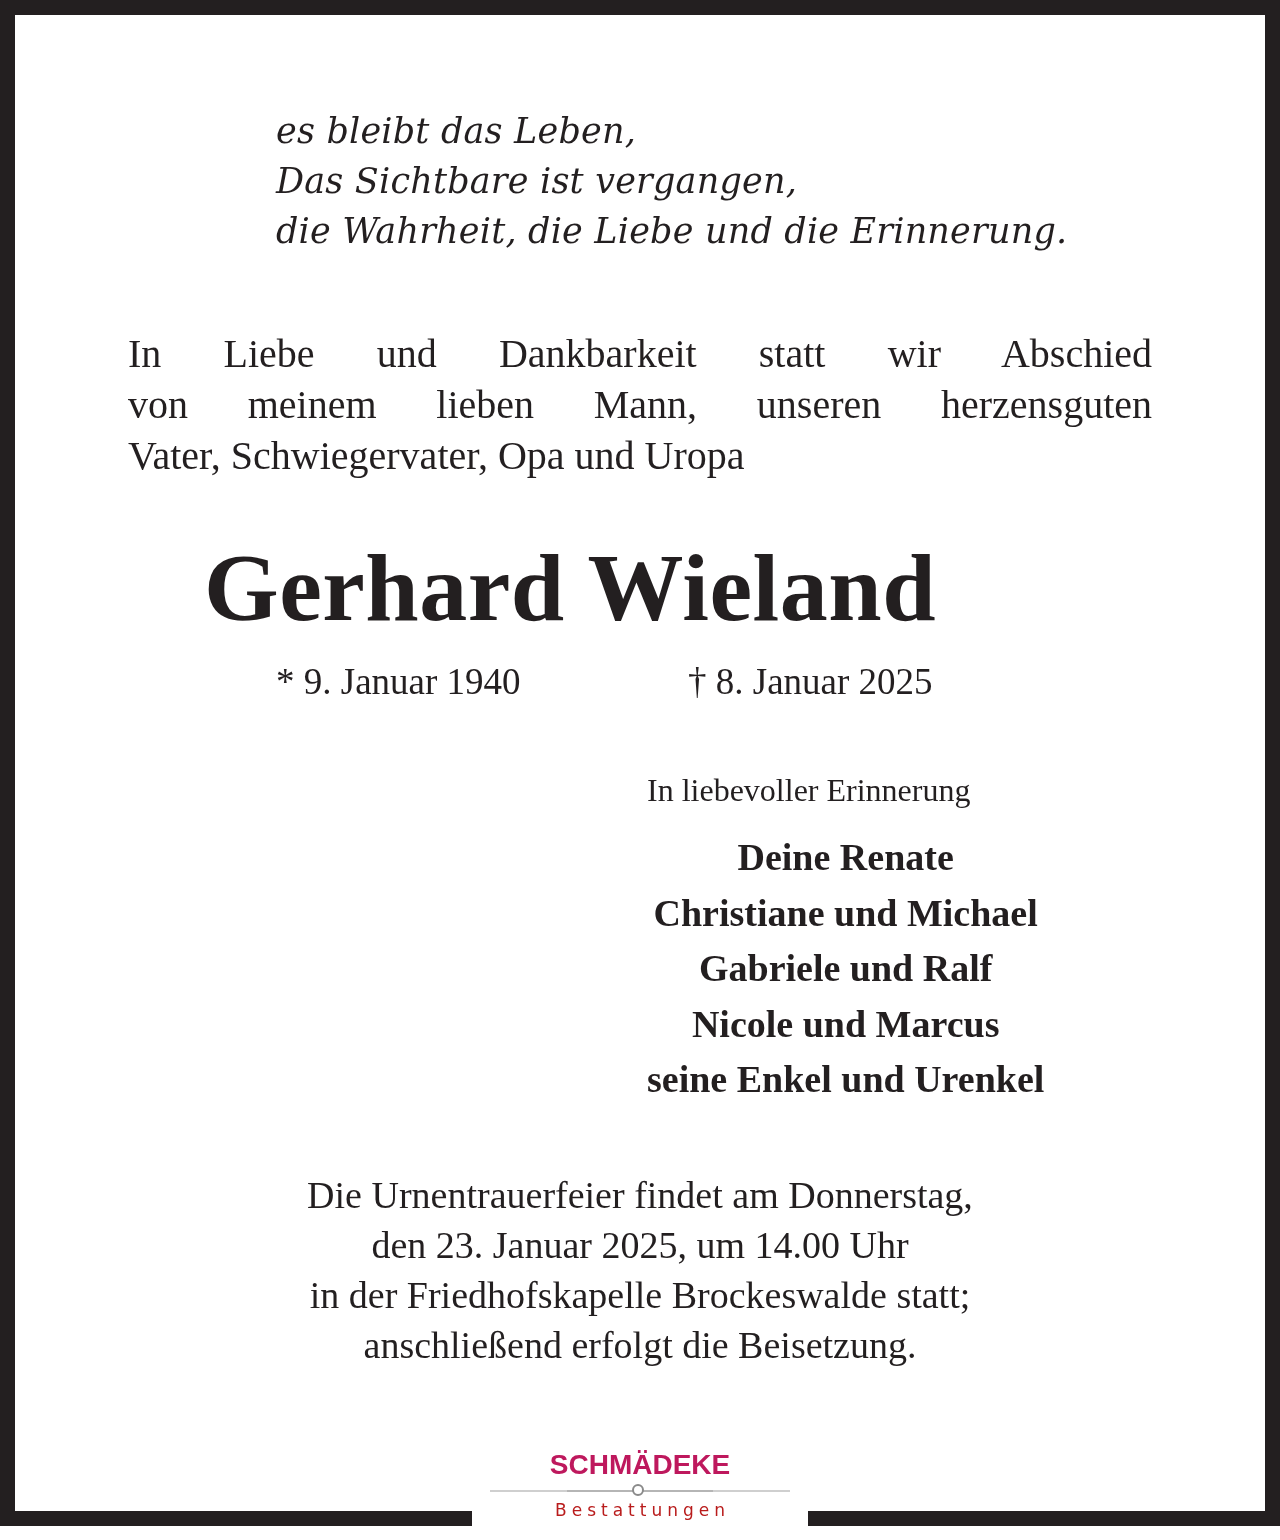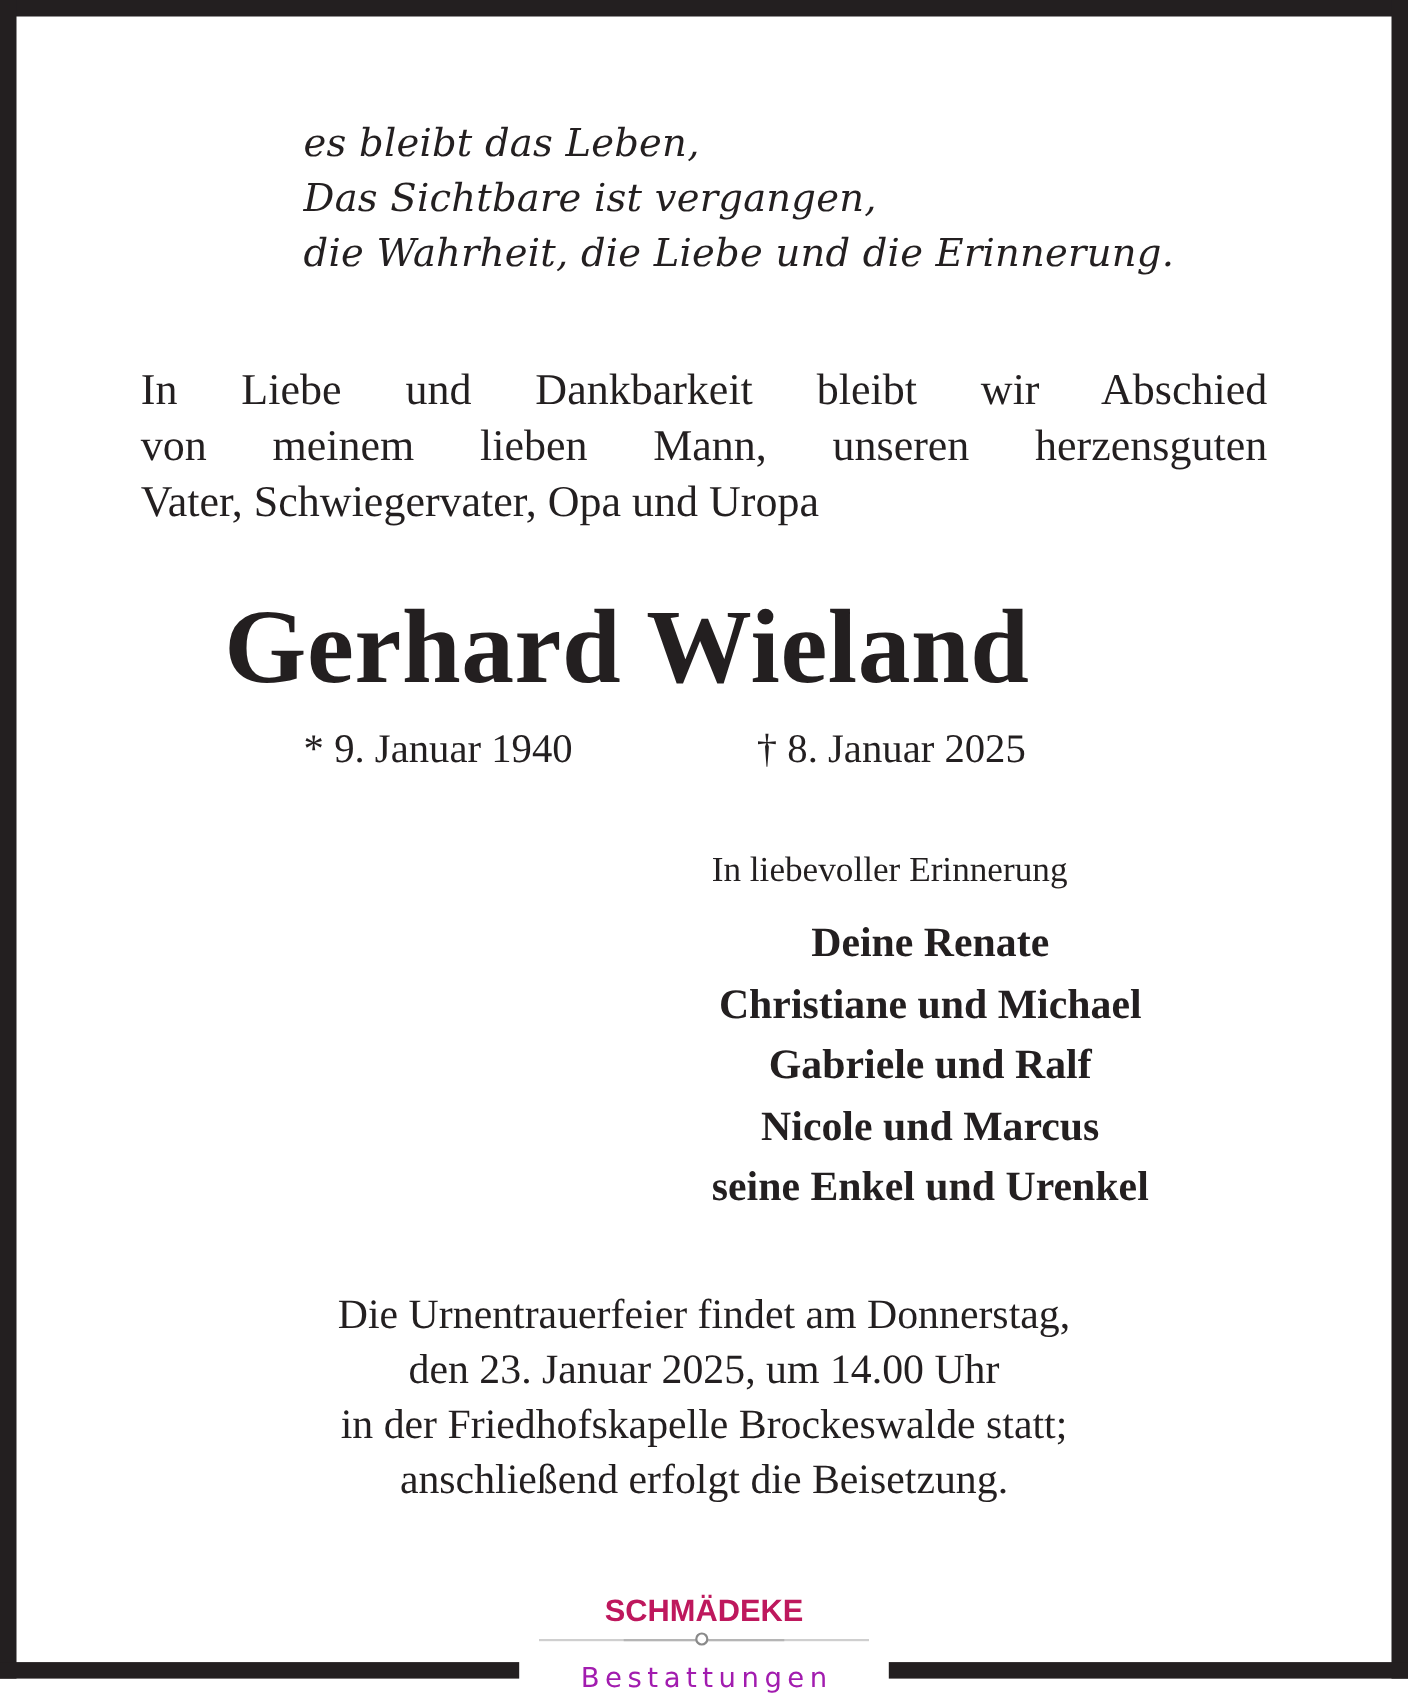--- a/index.html
+++ b/index.html
@@ -27,39 +27,39 @@
 
   .ceremony { position: absolute; left: 0; width: 1280px; top: 1170px; text-align: center; font-family: "Liberation Serif", serif; font-size: 38px; line-height: 50px; }
   .ceremony div { white-space: nowrap; }
 
   .logo { position: absolute; left: 472px; top: 1448px; width: 336px; height: 92px; text-align: center; }
   .logo-name { font-family: "Liberation Sans", sans-serif; font-weight: bold; font-size: 28px; line-height: 34px; color: #be185d; letter-spacing: 0px; }
   .logo-rule { position: relative; height: 14px; margin-top: 2px; }
   .logo-rule .line { position: absolute; left: 18px; right: 18px; top: 6px; height: 2px; background: #cfcfcf; }
   .logo-rule .line-dark { position: absolute; left: 95px; right: 95px; top: 6px; height: 2px; background: #b5b5b5; }
   .logo-rule .ring { position: absolute; left: 160px; top: 0px; width: 12px; height: 12px; border: 2px solid #8a8a8a; border-radius: 50%; background: #fff; box-sizing: border-box; }
-  .logo-sub { font-family: "DejaVu Sans", sans-serif; font-size: 25px; line-height: 24px; color: #a21caf; letter-spacing: 5px; margin-top: 16px; padding-left: 5px; }
+  .logo-sub { font-family: "DejaVu Sans", sans-serif; font-size: 17px; line-height: 24px; color: #b91c1c; letter-spacing: 5px; margin-top: 0; padding-left: 5px; }
 </style>
 </head>
 <body>
 
 <div class="frame-top"></div>
 <div class="frame-left"></div>
 <div class="frame-right"></div>
 <div class="frame-bottom-left"></div>
 <div class="frame-bottom-right"></div>
 
 <div class="motto">
   <div>es bleibt das Leben,</div>
   <div>Das Sichtbare ist vergangen,</div>
   <div>die Wahrheit, die Liebe und die Erinnerung.</div>
 </div>
 
 <div class="intro">
-  <div>In Liebe und Dankbarkeit bleibt wir Abschied</div>
+  <div>In Liebe und Dankbarkeit statt wir Abschied</div>
   <div>von meinem lieben Mann, unseren herzensguten</div>
   <div class="last">Vater, Schwiegervater, Opa und Uropa</div>
 </div>
 
 <div class="name">Gerhard Wieland</div>
 
 <div class="dates">
   <span>* 9. Januar 1940</span>
   <span class="death">† 8. Januar 2025</span>
 </div>

